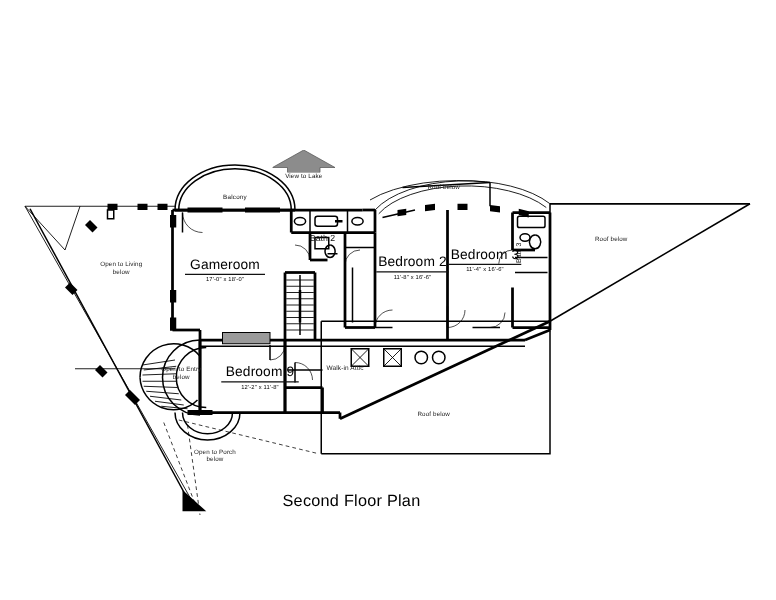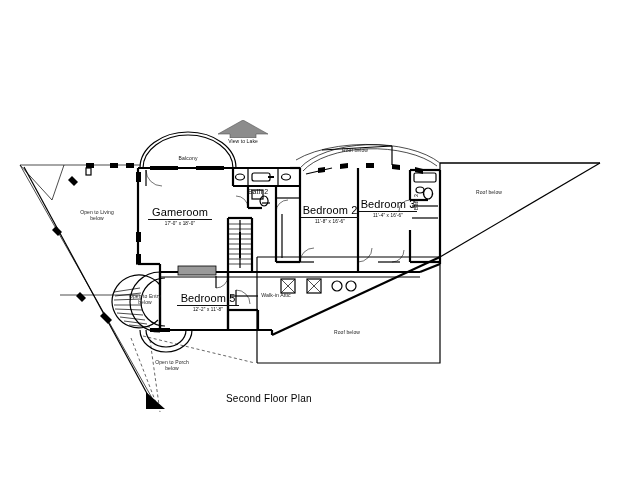--- a/index.html
+++ b/index.html
@@ -76,21 +76,21 @@
   .balcony-label{
     font-size:5px;
     letter-spacing:.2px;
   }
   .view-label{
     font-size:5px;
     letter-spacing:.1px;
   }
   .plan-title{
     position:absolute;
-    font-size:10px;
+    font-size:13px;
     letter-spacing:.2px;
     color:#000;
     white-space:nowrap;
   }
 </style>
 </head>
 <body>
 
 <div id="plan-root">
 
@@ -345,21 +345,21 @@
     <span class="room-dims">11'-8" x 16'-6"</span>
   </div>
 
   <div class="room-block" style="left:350px;top:198px;width:76px;">
     <span class="room-name">Bedroom 3</span>
     <span class="dim-rule" style="width:58px;"></span>
     <span class="room-dims">11'-4" x 16'-6"</span>
   </div>
 
   <div class="room-block" style="left:168px;top:292px;width:80px;">
-    <span class="room-name">Bedroom 5</span>
+    <span class="room-name">Bedroom 9</span>
     <span class="dim-rule" style="width:62px;"></span>
     <span class="room-dims">12'-2" x 11'-8"</span>
   </div>
 
   <div class="txt bath-label" style="left:238px;top:188px;width:40px;">Bath 2</div>
 
   <div class="txt bath3-label" style="left:403px;top:199px;width:26px;">Bath 3</div>
 
   <div class="txt note2" style="left:238px;top:293px;width:76px;">Walk-in Attic</div>
 

